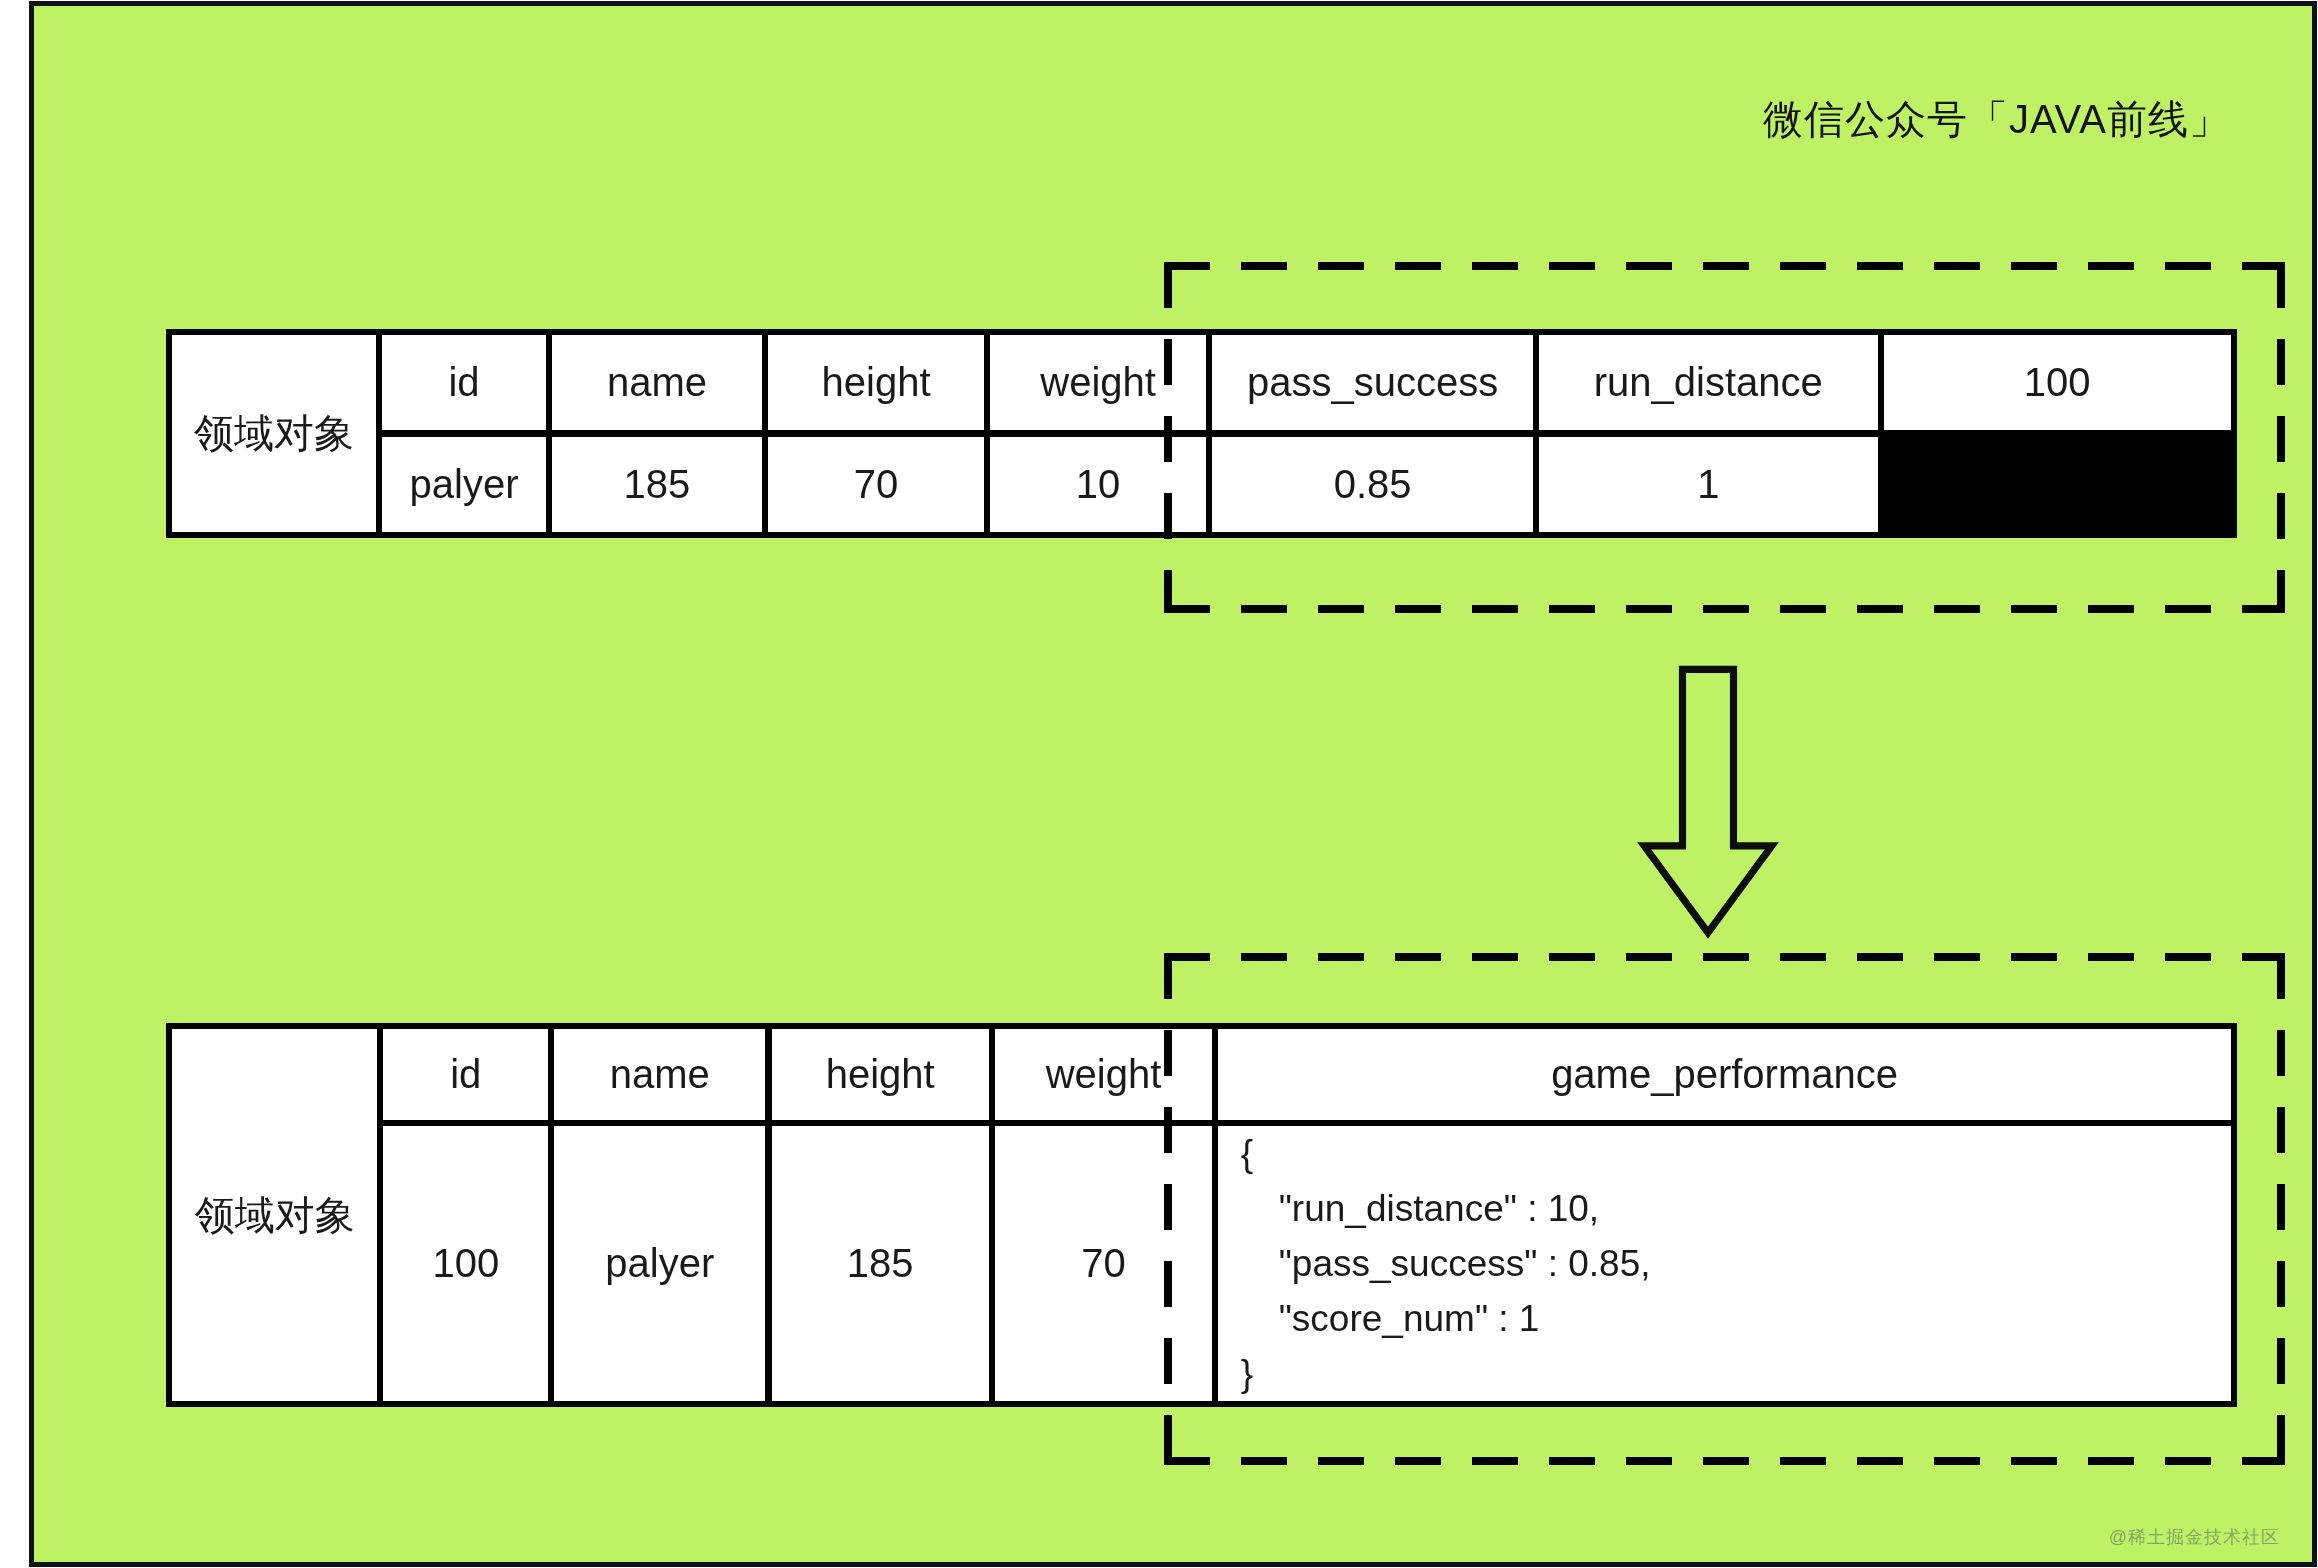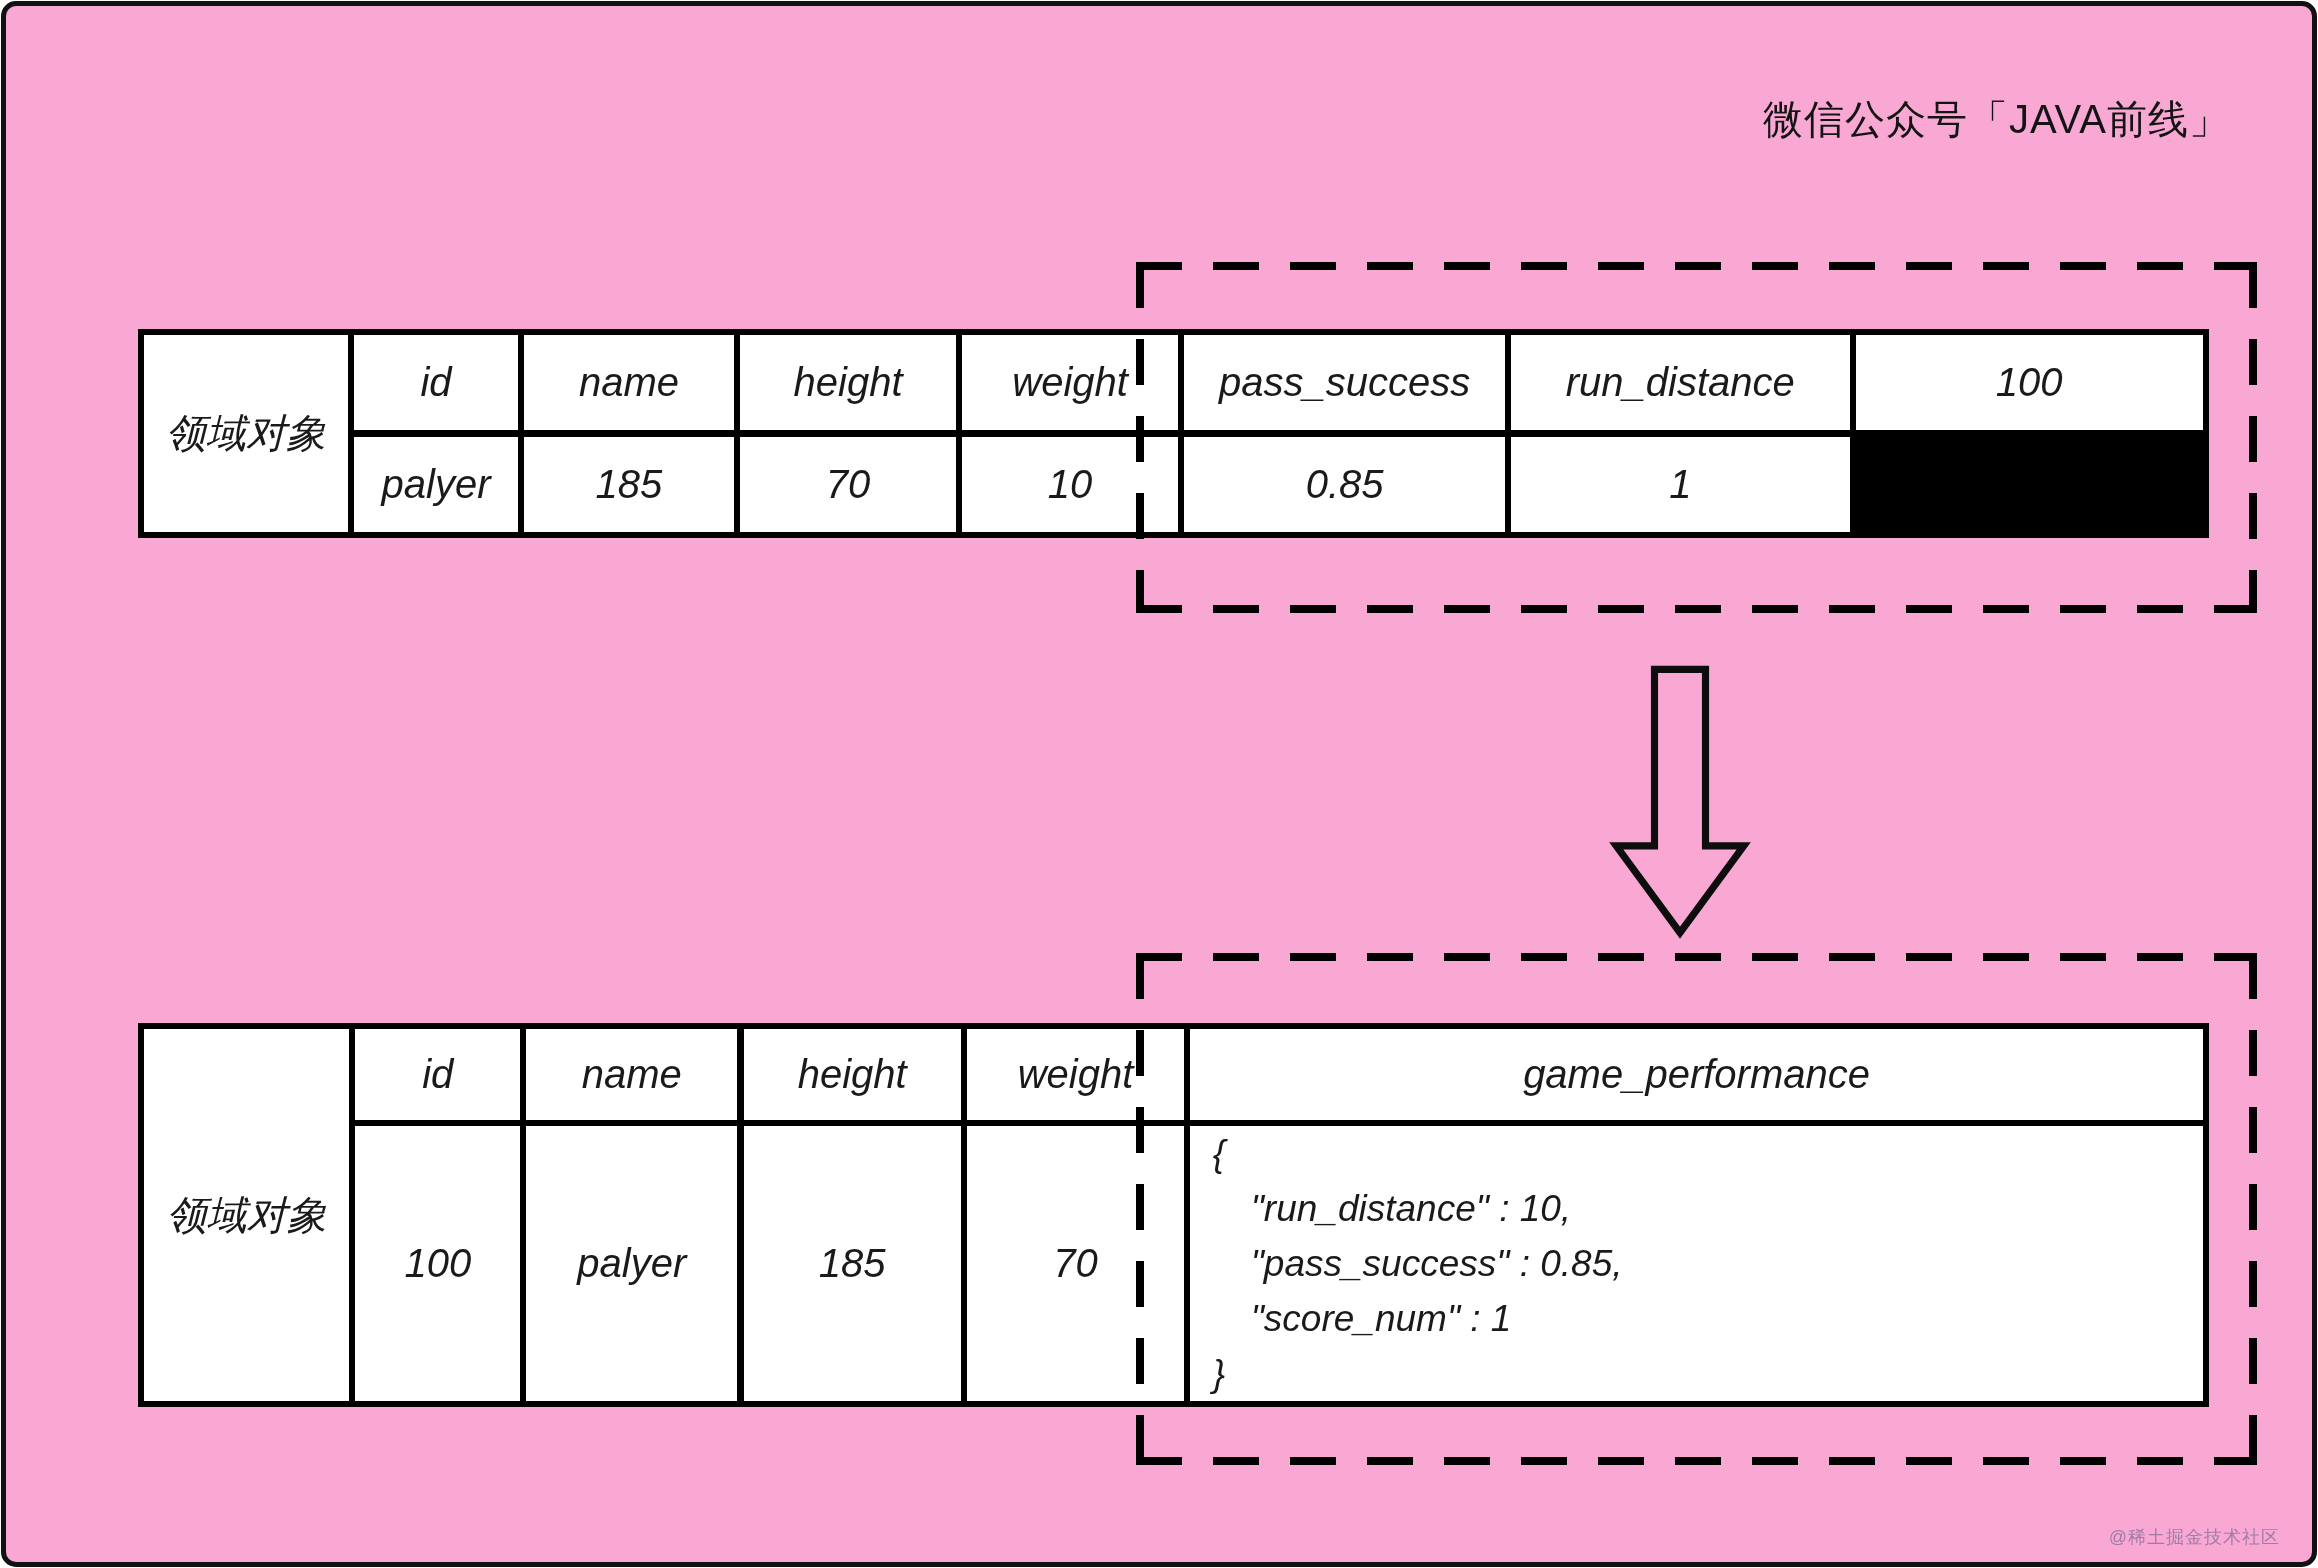--- a/index.html
+++ b/index.html
@@ -7,23 +7,24 @@
     padding: 0;
     width: 2319px;
     height: 1568px;
     background: #ffffff;
     font-family: "Liberation Sans", "DejaVu Sans", sans-serif;
   }
   .canvas {
     position: absolute;
     inset: 1px;
     border: 5.6px solid #111111;
-    border-radius: 15px;
-    background: #f9a8d4;
+    border-radius: 0;
+    background: #bef264;
     overflow: hidden;
+    margin-left: 28px;
   }
   .credit {
     position: absolute;
     top: 86px;
     right: 82px;
     font-size: 40px;
     color: #141414;
     letter-spacing: 1px;
   }
   
@@ -53,21 +54,20 @@
   }
   .cell {
     background: #ffffff;
     display: flex;
     align-items: center;
     justify-content: center;
     font-size: 40px;
     color: #1a1a1a;
     white-space: nowrap;
     overflow: hidden;
-    font-style: italic;
   }
   .rowlabel { grid-row: 1 / span 2; }
   .jsoncell {
     flex-direction: column;
     align-items: flex-start;
     justify-content: center;
     padding-left: 22.5px;
     font-size: 37px;
     line-height: 55px;
   }

